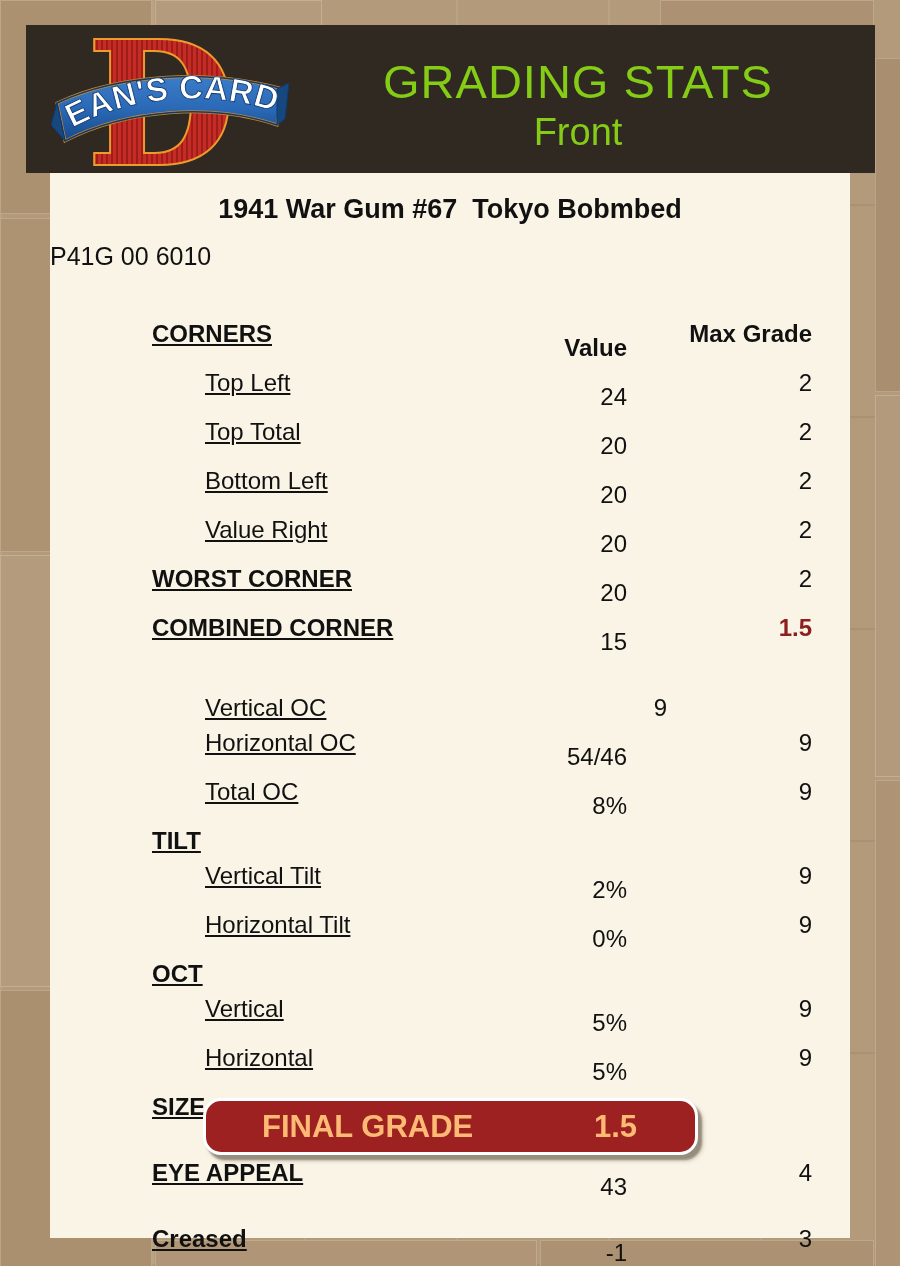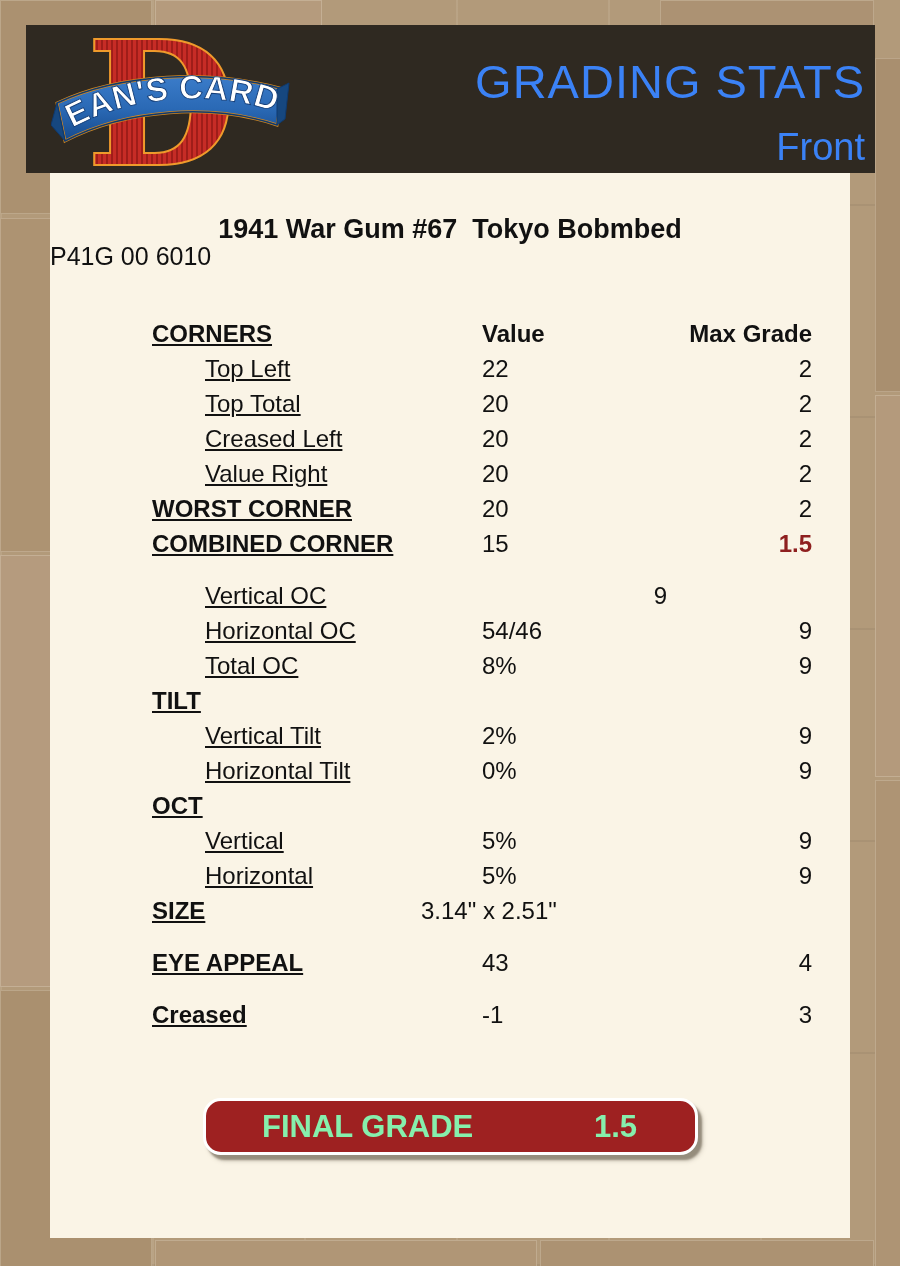--- a/index.html
+++ b/index.html
@@ -17,53 +17,53 @@
       repeating-linear-gradient(90deg, rgba(250,244,230,0.10) 0 2px, rgba(0,0,0,0) 2px 152px),
       repeating-linear-gradient(0deg, rgba(0,0,0,0.05) 0 2px, rgba(0,0,0,0) 2px 212px);
   }
   .tile{position:absolute;border:1px solid rgba(250,244,230,0.22);}
   
   .header{
     position:absolute;left:26px;top:25px;width:849px;height:148px;
     background:#2f2921;
   }
   .logo{position:absolute;left:25px;top:3px;width:240px;height:142px;}
-  .header-text{position:absolute;left:265px;right:10px;top:32px;text-align:right;color:#3b82f6;}
+  .header-text{position:absolute;left:265px;right:10px;top:32px;text-align:center;color:#84cc16;}
   .header-title{font-size:47px;line-height:50px;letter-spacing:1px;font-weight:normal;}
-  .header-sub{font-size:38px;line-height:44px;margin-top:18px;font-weight:normal;}
+  .header-sub{font-size:38px;line-height:44px;margin-top:3px;font-weight:normal;}
   
   .card{
     position:absolute;left:50px;top:173px;width:800px;height:1065px;
     background:#faf4e6;
   }
-  .card-title{position:absolute;top:40px;left:0;width:100%;text-align:center;
+  .card-title{position:absolute;top:20px;left:0;width:100%;text-align:center;
     font-size:27px;line-height:32px;font-weight:bold;}
   .card-code{position:absolute;top:67px;left:0;width:100%;
     font-size:25px;line-height:32px;}
   
   .table{position:absolute;top:143px;left:102px;width:660px;}
   .row{display:flex;font-size:24px;line-height:35px;}
   .c-label{width:330px;text-decoration:underline;}
   .row.indent .c-label{padding-left:53px;box-sizing:border-box;}
-  .c-value{width:145px;text-align:left;}
+  .c-value{width:145px;text-align:right;margin-top:14px;}
   .c-max{width:185px;text-align:right;}
   .bold{font-weight:bold;}
   .red{color:#8e1f1f;font-weight:bold;}
   .gap{margin-top:17px;}
   .shift-left{transform:translateX(-61px);}
   
   .final-bar{
     position:absolute;left:153px;top:925px;width:495px;height:57px;
     box-sizing:border-box;
     background:#9e2121;
     border:3px solid #ffffff;border-radius:18px;
     box-shadow:4px 5px 2px rgba(130,120,104,0.75), 5px 6px 4px rgba(130,120,104,0.35);
     display:flex;align-items:center;justify-content:space-between;
     padding:0 58px 0 56px;
-    color:#86efac;font-weight:bold;font-size:31px;
+    color:#fdba74;font-weight:bold;font-size:31px;
   }
 </style>
 </head>
 <body>
 
 <div class="bg">
   <div class="bg-grid"></div>
   <div class="tile" style="left:0;top:0;width:150px;height:212px;background:#ab9170;"></div>
   <div class="tile" style="left:155px;top:0;width:165px;height:212px;background:#b59b7d;"></div>
   <div class="tile" style="left:660px;top:0;width:212px;height:150px;background:#ac9273;"></div>
@@ -118,30 +118,30 @@
   <div class="table">
 
     <div class="row">
       <span class="c-label bold">CORNERS</span>
       <span class="c-value bold">Value</span>
       <span class="c-max bold">Max Grade</span>
     </div>
 
     <div class="row indent">
       <span class="c-label">Top Left</span>
-      <span class="c-value">22</span>
+      <span class="c-value">24</span>
       <span class="c-max">2</span>
     </div>
     <div class="row indent">
       <span class="c-label">Top Total</span>
       <span class="c-value">20</span>
       <span class="c-max">2</span>
     </div>
     <div class="row indent">
-      <span class="c-label">Creased Left</span>
+      <span class="c-label">Bottom Left</span>
       <span class="c-value">20</span>
       <span class="c-max">2</span>
     </div>
     <div class="row indent">
       <span class="c-label">Value Right</span>
       <span class="c-value">20</span>
       <span class="c-max">2</span>
     </div>
 
     <div class="row">

